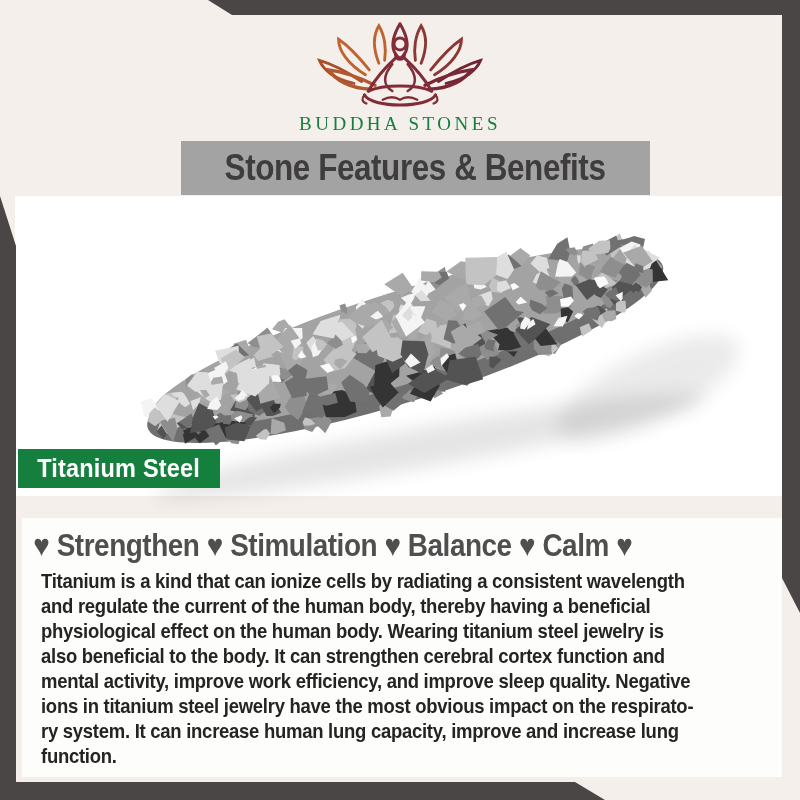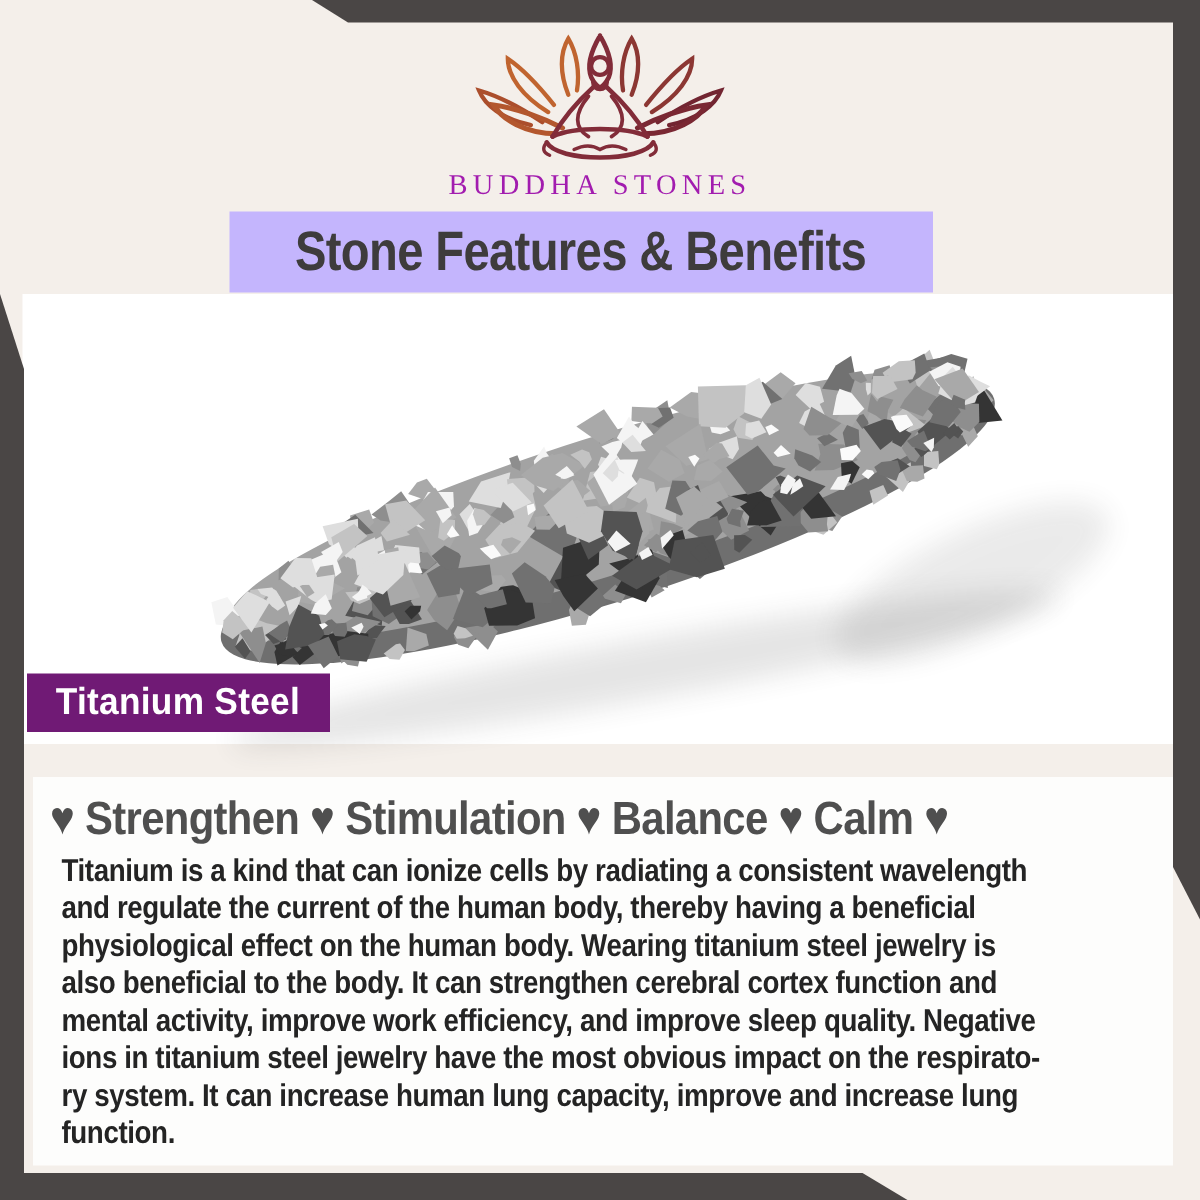--- a/index.html
+++ b/index.html
@@ -5,42 +5,42 @@
   html,body{margin:0;padding:0;}
   body{
     width:800px;height:800px;position:relative;overflow:hidden;
     background:#f4efea;
     font-family:"Liberation Sans", sans-serif;
     -webkit-font-smoothing:antialiased;
   }
   .abs{position:absolute;}
   
   .panel-photo{left:15px;top:196px;width:767px;height:300px;background:#ffffff;z-index:1;}
-  .panel-title{left:153px;top:141px;width:469px;height:54px;background:#c4b5fd;z-index:3;
+  .panel-title{left:181px;top:141px;width:469px;height:54px;background:#a3a3a3;z-index:3;
     display:flex;align-items:center;justify-content:center;}
   .panel-text{left:22px;top:518px;width:760px;height:259px;background:#fdfdfc;z-index:1;}
   
   #ribbons{left:0;top:0;width:800px;height:800px;z-index:4;pointer-events:none;}
   
   #logo{left:312px;top:20px;width:176px;height:96px;z-index:3;}
   .brand{
     left:0;top:113px;width:800px;text-align:center;z-index:3;
     font-family:"Liberation Serif", serif;font-size:19px;letter-spacing:3.5px;
-    color:#a21caf;font-weight:500;
+    color:#15803d;font-weight:500;
   }
   
   .title-text{
     font-size:37px;font-weight:bold;color:#3e3c3c;letter-spacing:-0.5px;
     transform:scaleX(0.85);transform-origin:center;white-space:nowrap;
   }
   
   #crystal{left:0;top:0;width:800px;height:800px;z-index:2;pointer-events:none;}
   
   .stone-label{
-    left:18px;top:449px;width:202px;height:39px;background:#701a75;z-index:5;
+    left:18px;top:449px;width:202px;height:39px;background:#15803d;z-index:5;
     display:flex;align-items:center;justify-content:center;
   }
   .stone-label span{
     color:#ffffff;font-size:25px;font-weight:bold;letter-spacing:0.2px;
     transform:scaleX(0.94);transform-origin:center;white-space:nowrap;
   }
   
   .benefits-heading{
     left:0;top:528px;width:800px;text-align:left;z-index:5;
     font-size:31px;font-weight:bold;color:#4f4f4f;white-space:nowrap;

